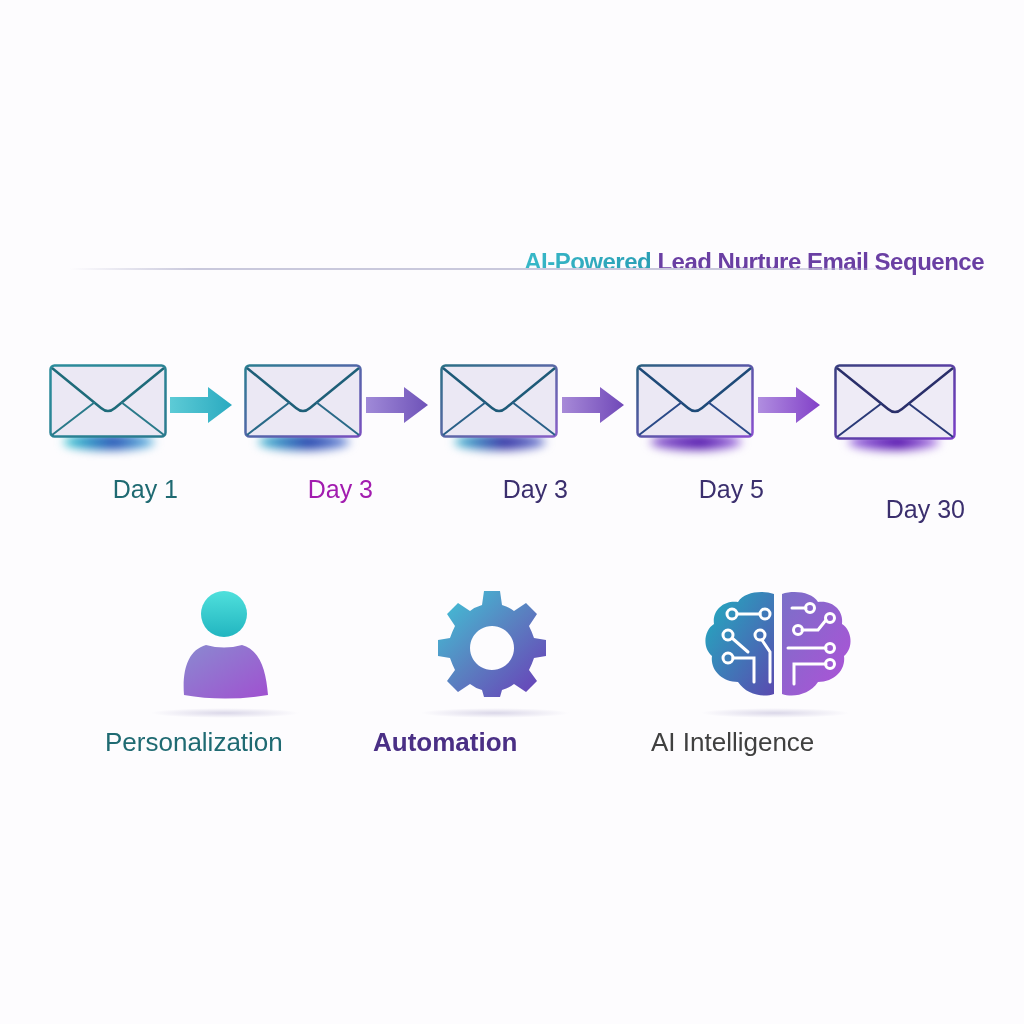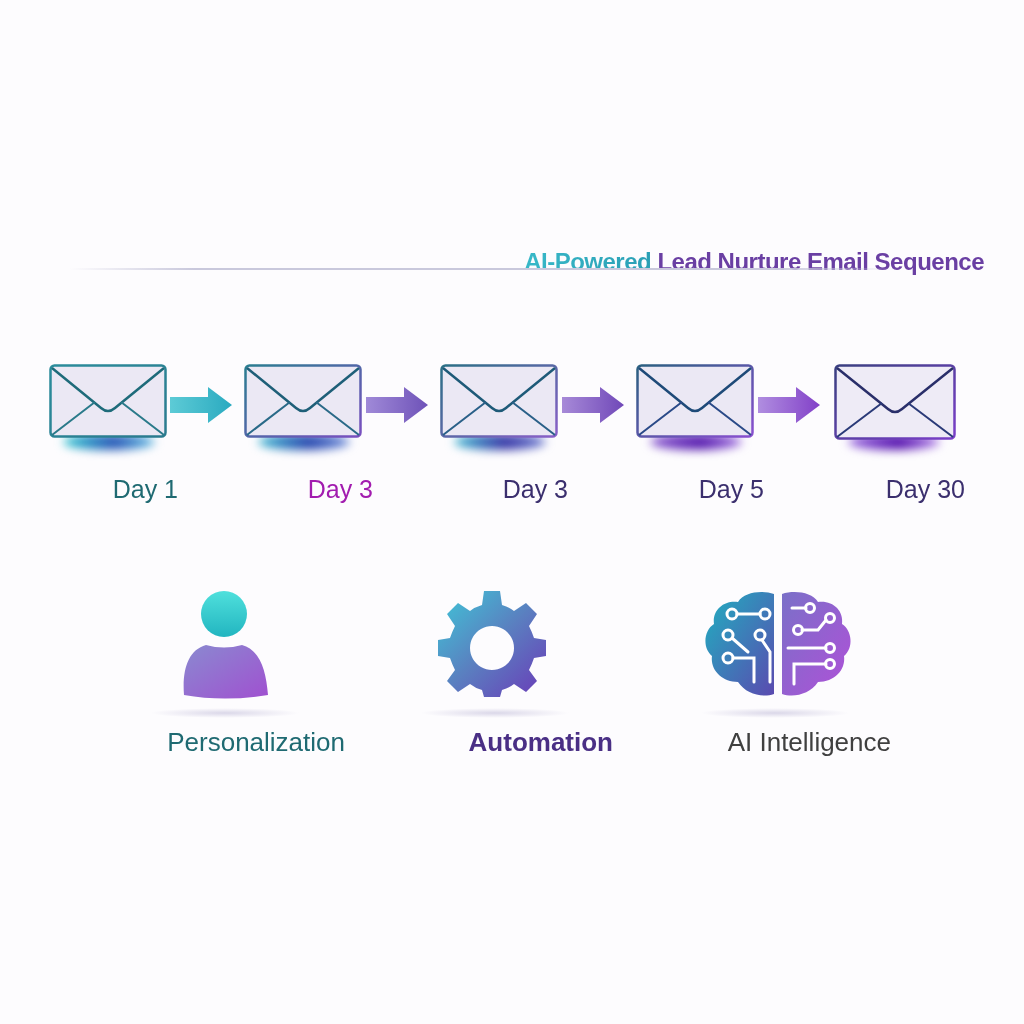--- a/index.html
+++ b/index.html
@@ -34,21 +34,21 @@
   .day-label {
     position: absolute; width: 140px; text-align: right; font-size: 25px; top: 475px;
   }
 
   .feature-icon { position: absolute; }
   .feature-shadow {
     position: absolute; height: 10px; border-radius: 50%;
     background: radial-gradient(ellipse at center, rgba(190,185,215,0.55), rgba(220,215,235,0) 70%);
   }
   .feature-label {
-    position: absolute; width: 240px; text-align: right; font-size: 26px; top: 727px;
+    position: absolute; width: 240px; text-align: left; font-size: 26px; top: 727px;
   }
 </style>
 </head>
 <body>
 
 <div class="title">
   <span class="t1">AI-Powered</span><span class="t2"> Lead Nurture Email Sequence</span>
 </div>
 <div class="title-rule"></div>
 
@@ -168,21 +168,21 @@
     <rect x="1.5" y="1.5" width="119" height="73" rx="4" fill="#eeebf6" stroke="url(#envStroke5)" stroke-width="2.5"></rect>
     <path d="M3 4 L54 45 Q61 51 68 45 L119 4" fill="none" stroke="#2a2f6a" stroke-width="2.5"></path>
     <path d="M3 73 L48 39 M119 73 L74 39" fill="none" stroke="#2a3a78" stroke-width="2"></path>
   </svg>
 </div>
 
 <div class="day-label" style="left:38px; color:#1f6a72;">Day 1</div>
 <div class="day-label" style="left:233px; color:#a21caf;">Day 3</div>
 <div class="day-label" style="left:428px; color:#3b2f6e;">Day 3</div>
 <div class="day-label" style="left:624px; color:#3b2f6e;">Day 5</div>
-<div class="day-label" style="left:825px; color:#3b2f6e;">Day 30</div>
+<div class="day-label" style="left:825px; color:#3b2f6e;margin-top:20px;">Day 30</div>
 
 <svg class="feature-icon" style="left:176px; top:590px;" width="96" height="110" viewBox="0 0 96 110">
   <circle cx="48" cy="24" r="23" fill="url(#personHead)"></circle>
   <path d="M8 105 C6 80 12 60 30 55 Q48 60 66 55 C84 60 90 80 92 105 Q48 112 8 105 Z" fill="url(#personBody)"></path>
 </svg>
 <div class="feature-shadow" style="left:150px; top:708px; width:150px;"></div>
 <div class="feature-label" style="left:105px; color:#1f6a72;">Personalization</div>
 
 <svg class="feature-icon" style="left:436px; top:587px;" width="112" height="112" viewBox="0 0 112 112">
   <g fill="url(#gearGrad)">

